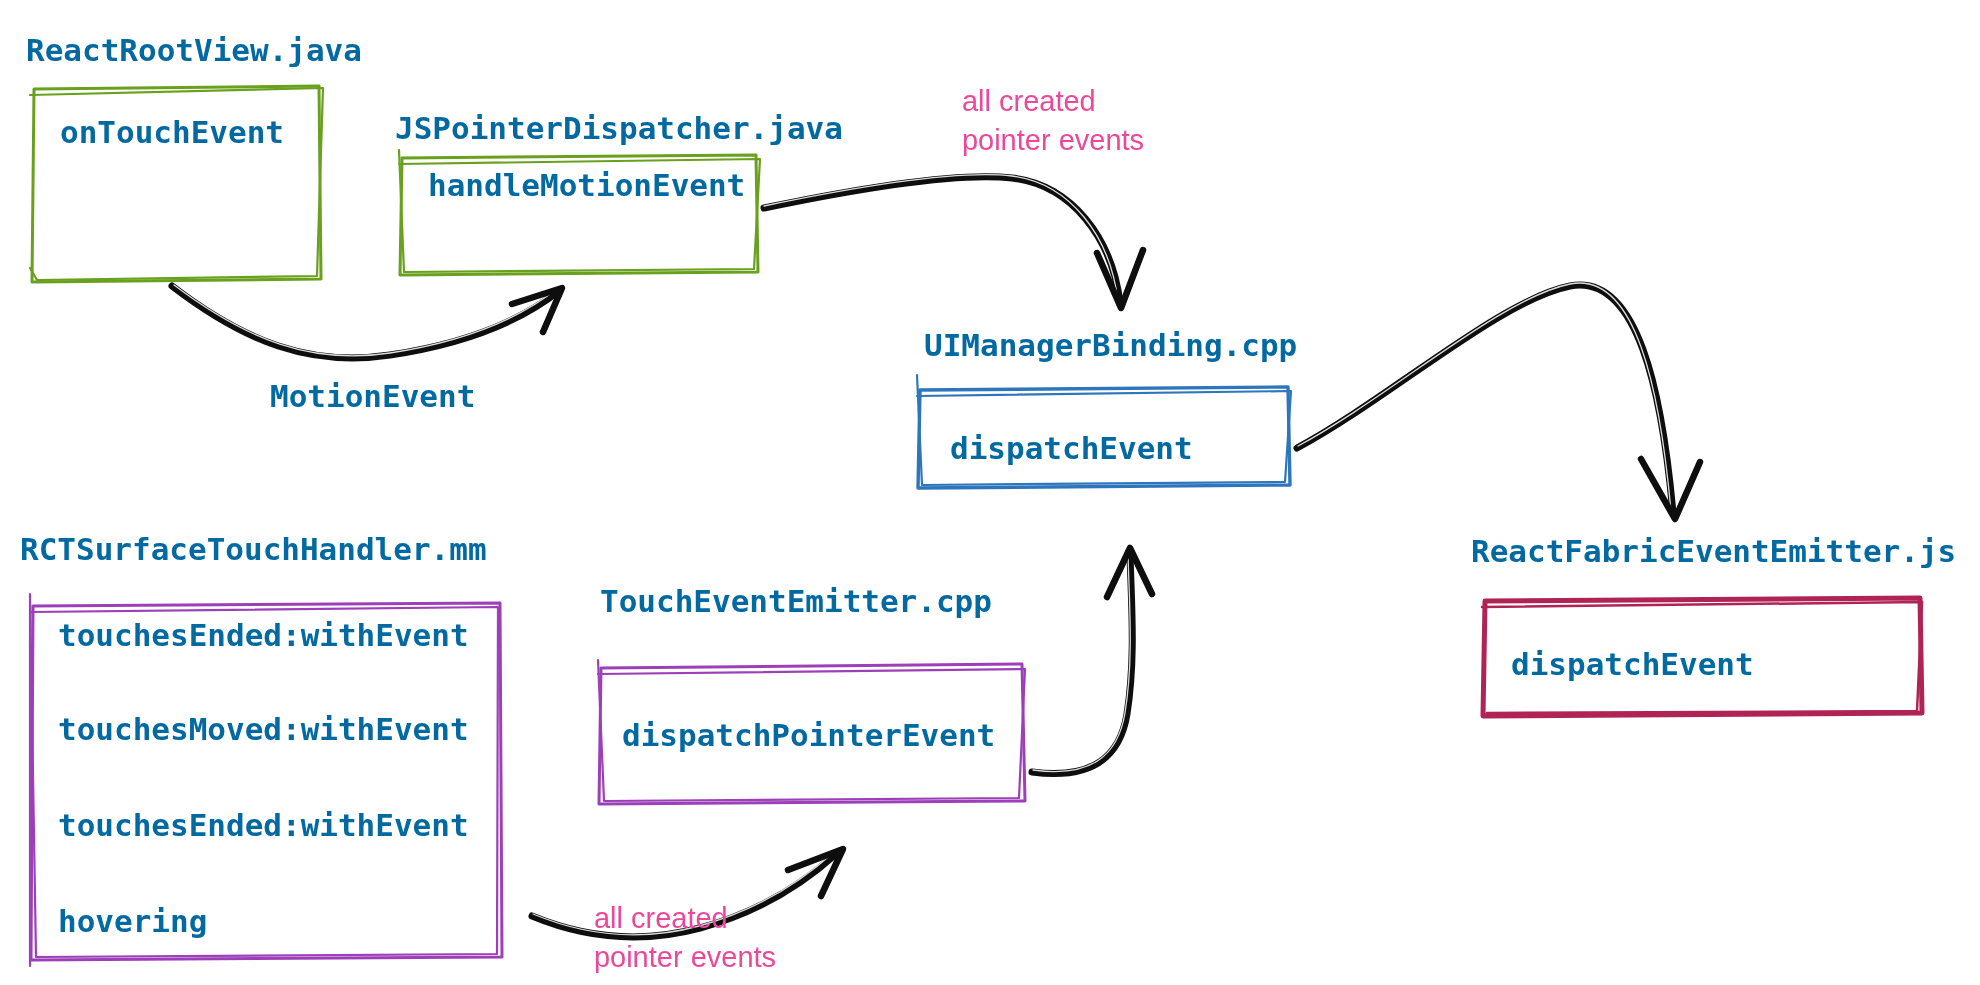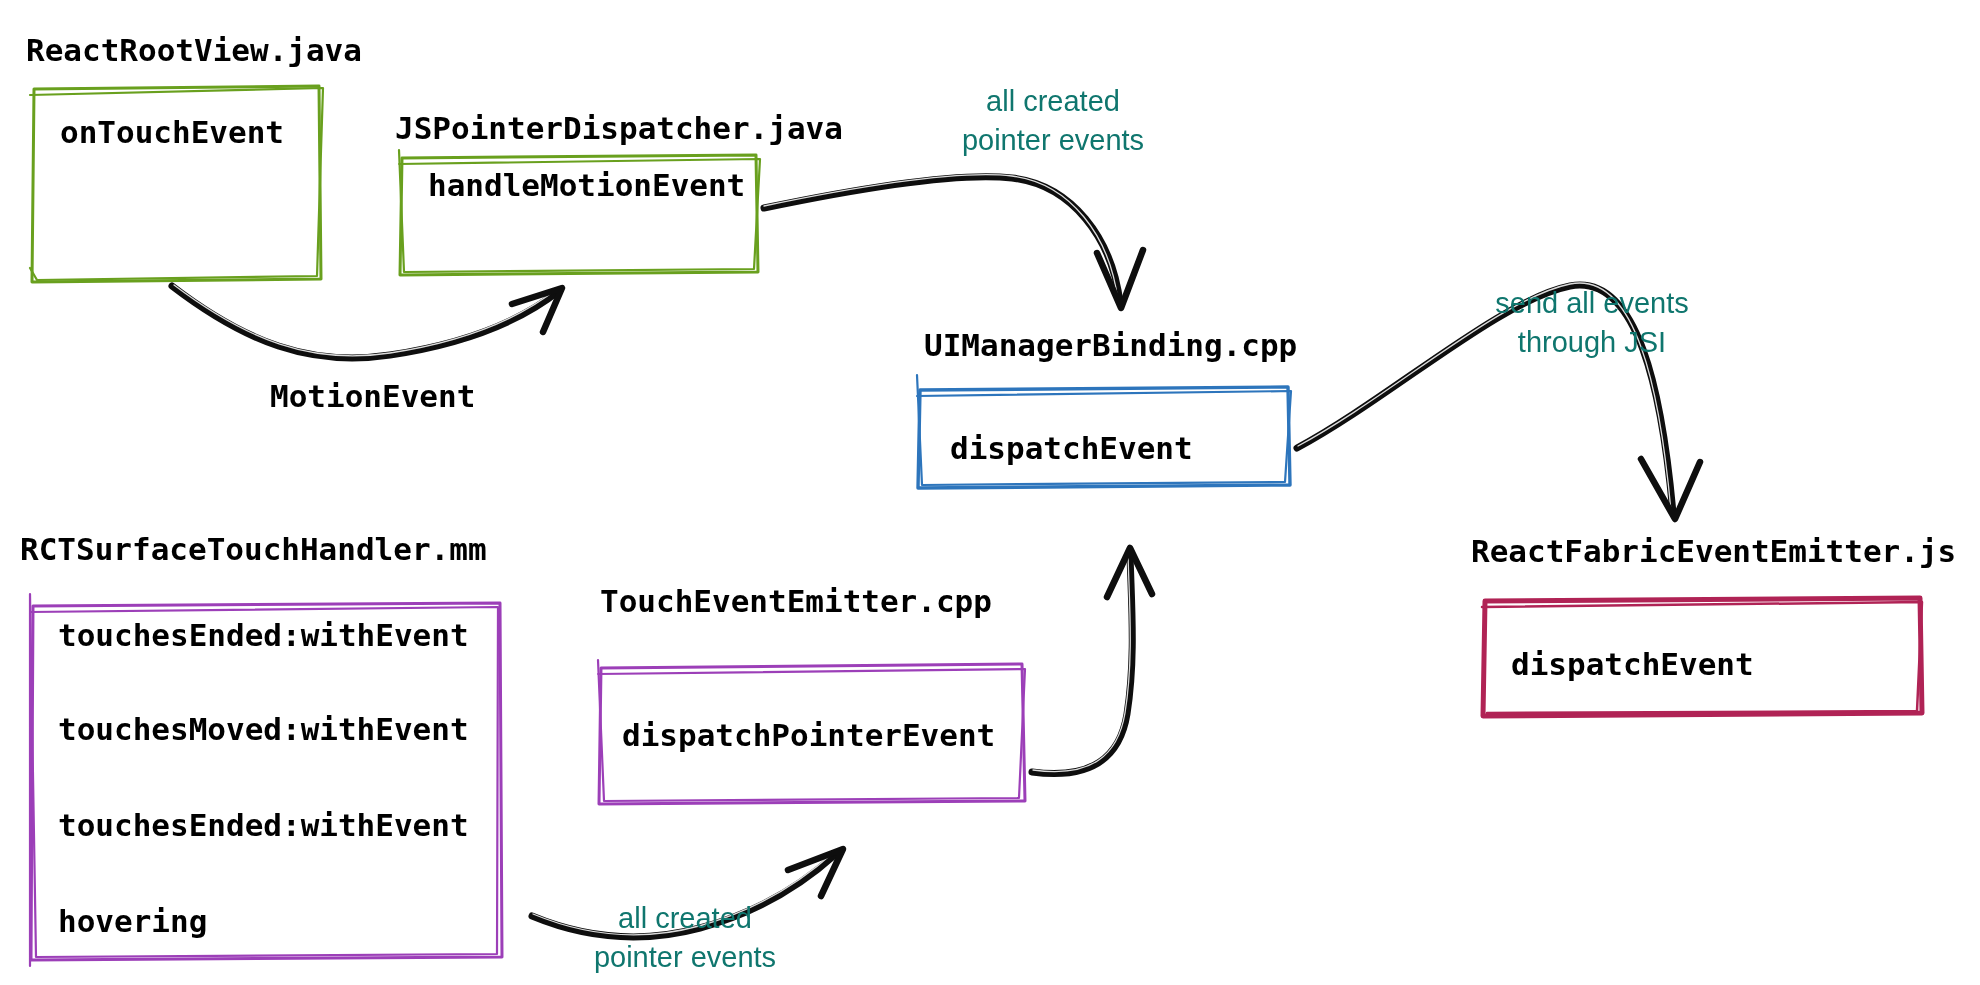--- a/index.html
+++ b/index.html
@@ -1,22 +1,22 @@
 <!DOCTYPE html>
 <html><head>
 <meta charset="utf-8">
 <style>
   html,body{margin:0;padding:0;background:#ffffff;}
   #stage{position:relative;width:1980px;height:985px;background:#ffffff;overflow:hidden;
          font-family:"DejaVu Sans Mono","Liberation Mono",monospace;}
   #arrow-layer{position:absolute;left:0;top:0;width:1980px;height:985px;}
   .code{position:absolute;font-family:"DejaVu Sans Mono","Liberation Mono",monospace;
-        font-weight:bold;font-size:31px;line-height:1.15;color:#000000;white-space:pre;}
+        font-weight:bold;font-size:31px;line-height:1.15;color:#0369a1;white-space:pre;}
   .note{position:absolute;font-family:"Liberation Sans","DejaVu Sans",sans-serif;
-        font-weight:400;font-size:29px;line-height:39px;color:#0f766e;text-align:center;
+        font-weight:400;font-size:29px;line-height:39px;color:#ec4899;text-align:left;
         transform:translateX(-50%);white-space:pre;}
   .sketch{fill:none;stroke-linejoin:round;stroke-linecap:round;}
   .arrow{fill:none;stroke:#0e0e0e;stroke-width:7;stroke-linecap:round;stroke-linejoin:round;}
   .arrowhead{fill:none;stroke:#0e0e0e;stroke-width:6.5;stroke-linecap:round;stroke-linejoin:round;}
   .seam{fill:none;stroke:#ffffff;stroke-width:1.3;stroke-linecap:round;opacity:.85;}
 </style>
 </head>
 <body>
 
 <div id="stage">
@@ -103,17 +103,16 @@
   <div class="code" style="left:58px;top:712px">touchesMoved:withEvent</div>
   <div class="code" style="left:58px;top:808px">touchesEnded:withEvent</div>
   <div class="code" style="left:58px;top:904px">hovering</div>
 
   <div class="code" style="left:1511px;top:647px">dispatchEvent</div>
 
   <div class="code" style="left:270px;top:379px">MotionEvent</div>
 
   <div class="note" style="left:1053px;top:82px"><span>all created</span><br><span>pointer events</span></div>
 
-  <div class="note" style="left:1592px;top:284px"><span>send all events</span><br><span>through JSI</span></div>
 
   <div class="note" style="left:685px;top:899px"><span>all created</span><br><span>pointer events</span></div>
 
 </div>
 
 </body></html>

